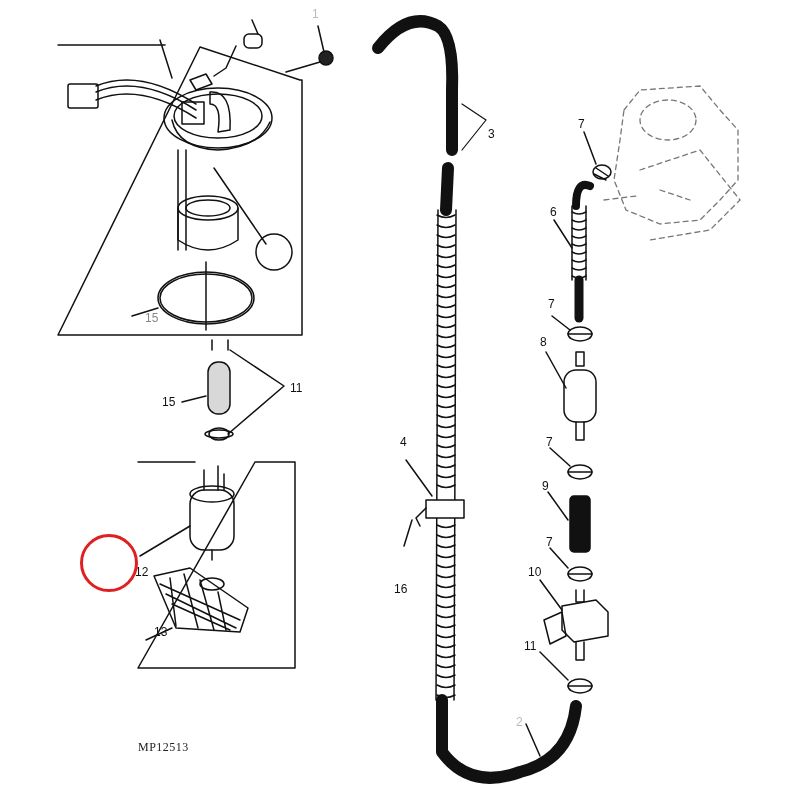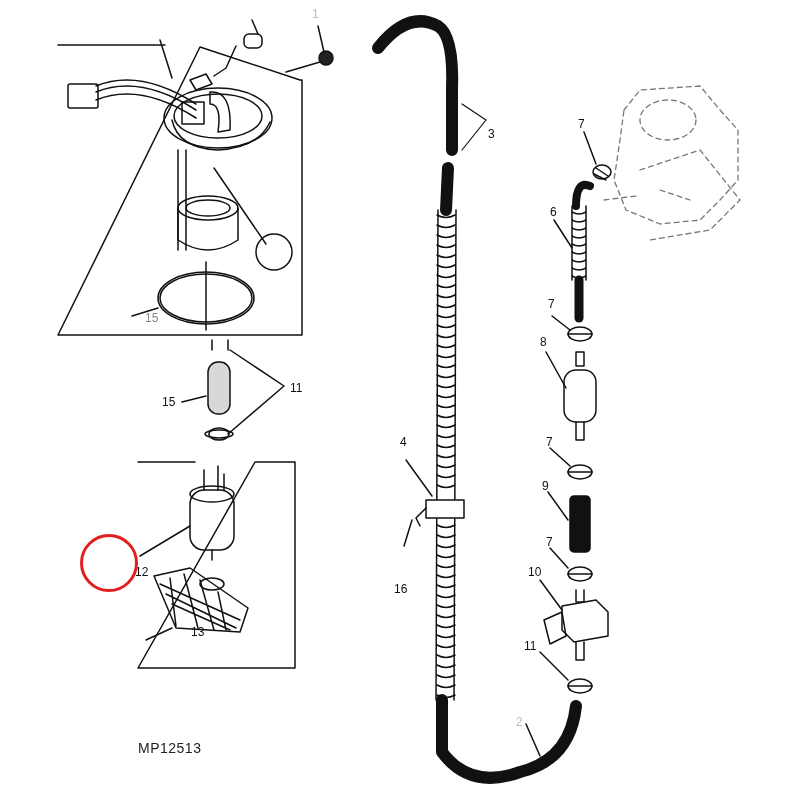--- a/index.html
+++ b/index.html
@@ -2,22 +2,22 @@
 <html><head>
   <meta charset="utf-8">
   <style>
     html, body { margin: 0; padding: 0; background: #ffffff; }
     body { width: 800px; height: 800px; position: relative; overflow: hidden;
            font-family: "Liberation Sans", sans-serif; }
     svg#diagram { position: absolute; left: 0; top: 0; }
     .lbl { position: absolute; font-size: 12px; color: #111; line-height: 1;
            font-family: "Liberation Sans", sans-serif; }
     .lbl.faint { color: #bbb; }
-    .figid { position: absolute; left: 138px; top: 740px; font-size: 14px;
-             font-family: Liberation Sans, sans-serif; color: #222; letter-spacing: 0.5px; }
+    .figid { position: absolute; left: 138px; top: 740px; font-size: 12px;
+             font-family: Liberation Serif, serif; color: #222; letter-spacing: 0.5px; }
     .callout { position: absolute; left: 80px; top: 534px; width: 58px; height: 58px;
                border: 3px solid #e02020; border-radius: 50%; box-sizing: border-box; }
   </style>
 </head>
 <body>
 
 <svg id="diagram" width="800" height="800" viewBox="0 0 800 800" xmlns="http://www.w3.org/2000/svg">
   <g fill="none" stroke="#111" stroke-width="1.5" stroke-linecap="round" stroke-linejoin="round">
 
     <g>
@@ -168,20 +168,20 @@
 <span class="lbl" style="left:578px;top:118px;">7</span>
 <span class="lbl" style="left:548px;top:298px;">7</span>
 <span class="lbl" style="left:546px;top:436px;">7</span>
 <span class="lbl" style="left:546px;top:536px;">7</span>
 <span class="lbl" style="left:540px;top:336px;">8</span>
 <span class="lbl" style="left:542px;top:480px;">9</span>
 <span class="lbl" style="left:528px;top:566px;">10</span>
 <span class="lbl" style="left:524px;top:640px;">11</span>
 <span class="lbl" style="left:290px;top:382px;">11</span>
 <span class="lbl" style="left:104px;top:566px;margin-left:31px;">12</span>
-<span class="lbl" style="left:154px;top:626px;margin-left:37px;">13</span>
+<span class="lbl" style="left:154px;top:626px;">13</span>
 <span class="lbl" style="left:162px;top:396px;">15</span>
 <span class="lbl faint" style="left:116px;top:312px;color:#888;margin-left:29px;">15</span>
 <span class="lbl" style="left:394px;top:583px;">16</span>
 
 <div class="callout"></div>
 
 <span class="figid">MP12513</span>
 
 </body></html>

